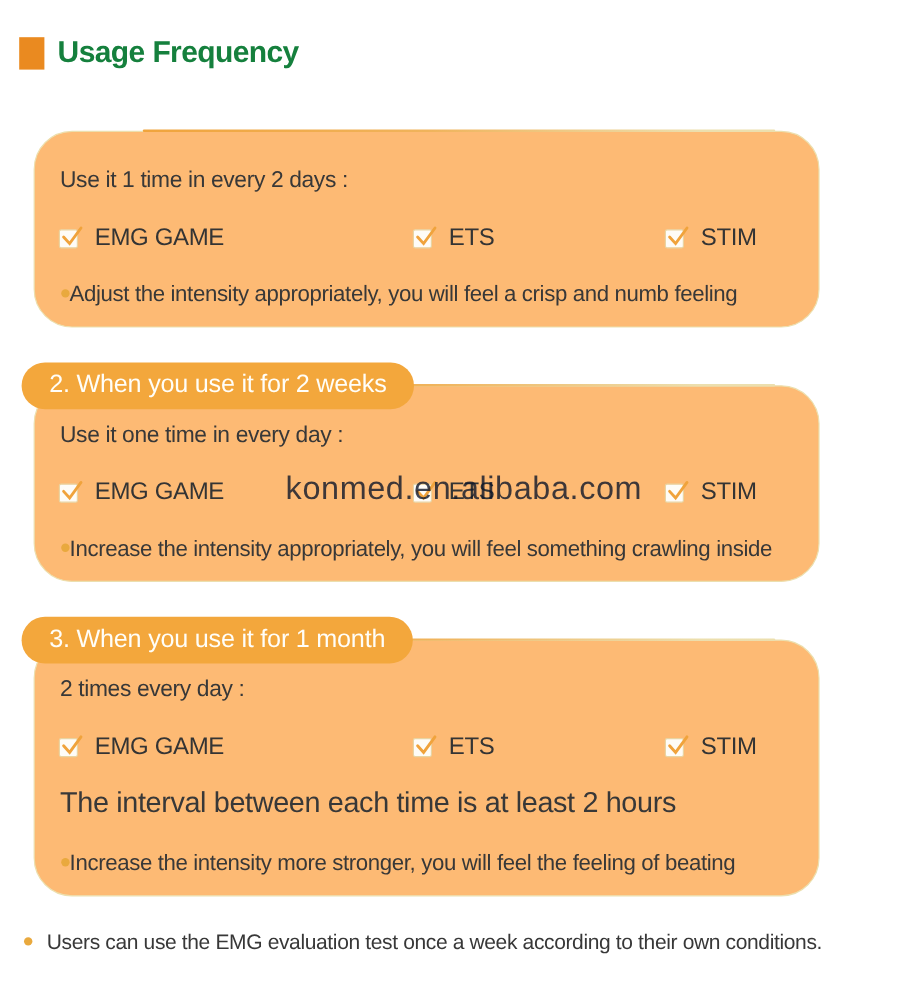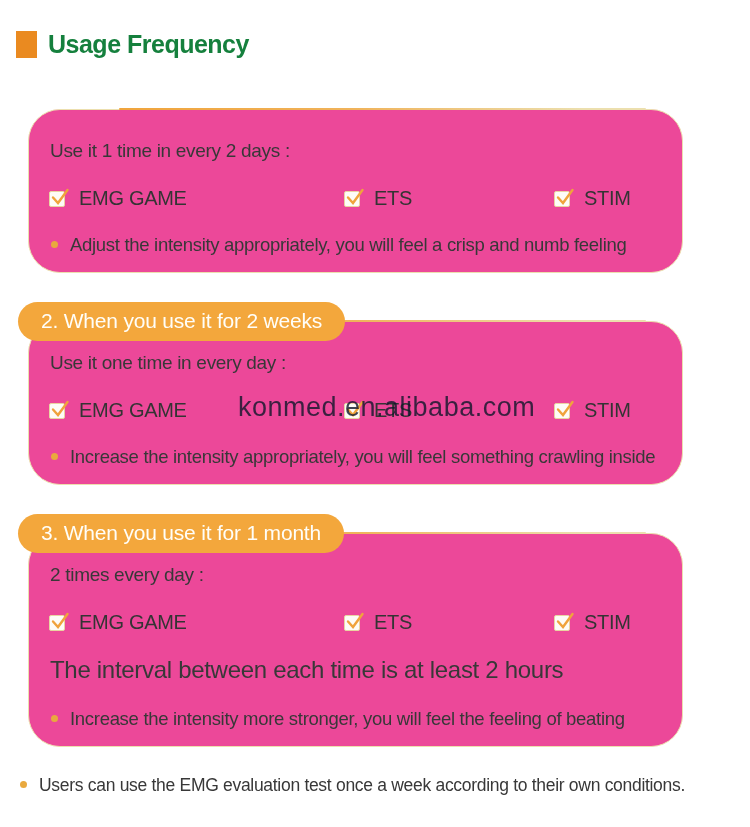--- a/index.html
+++ b/index.html
@@ -39,21 +39,21 @@
     position: relative;
     margin: 48px 67px 0 28px;
   }
   .section.first { margin-top: 50px; }
 
   .panel {
     position: relative;
     border: 1.5px solid #ECDFAE;
     border-radius: 32px;
     padding: 30px 18px 16px 19px;
-    background: #ec4899;
+    background: #fdba74;
   }
   
   .panel::before {
     content: "";
     position: absolute;
     top: -2px;
     left: 90px;
     right: 36px;
     height: 2px;
     border-radius: 1px;
@@ -114,21 +114,20 @@
     top: -4px;
     width: 19px;
     height: 19px;
     overflow: visible;
   }
 
   
   .note {
     display: flex;
     align-items: flex-start;
-    gap: 12px;
     margin-top: 23px;
     margin-left: 3px;
     font-size: 18.5px;
     line-height: 23px;
     color: #383838;
   }
   .bullet-dot {
     width: 7px;
     height: 7px;
     border-radius: 50%;

